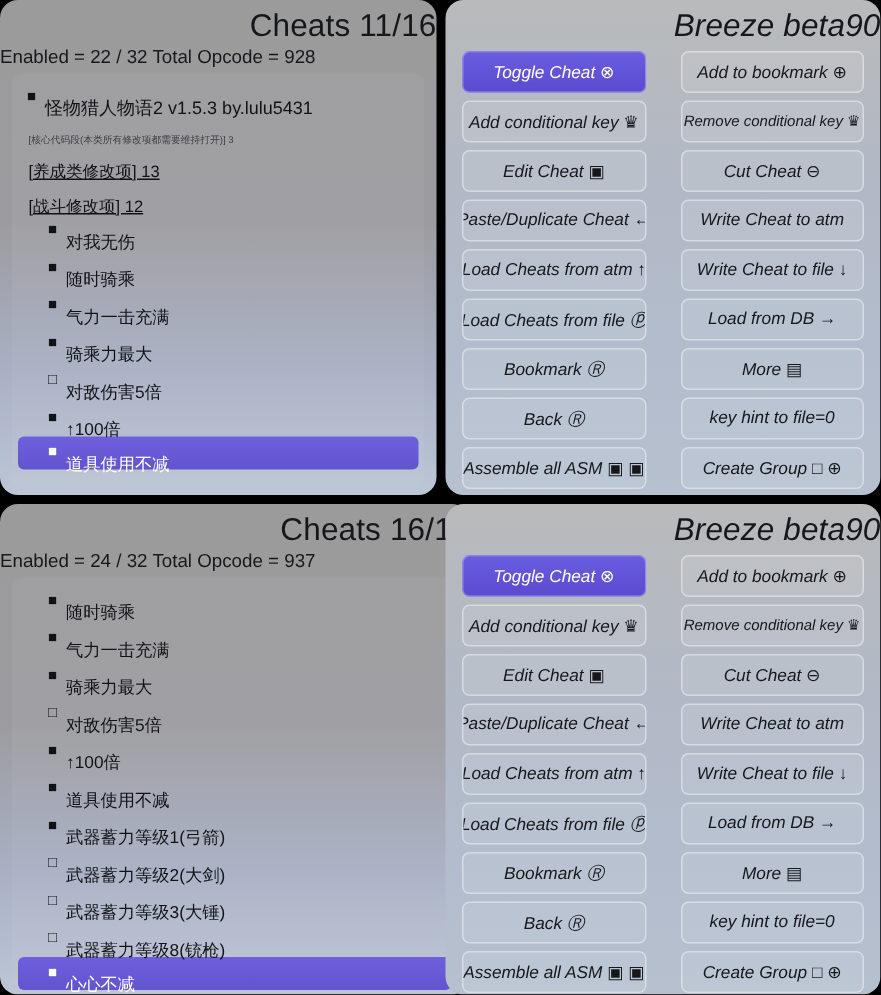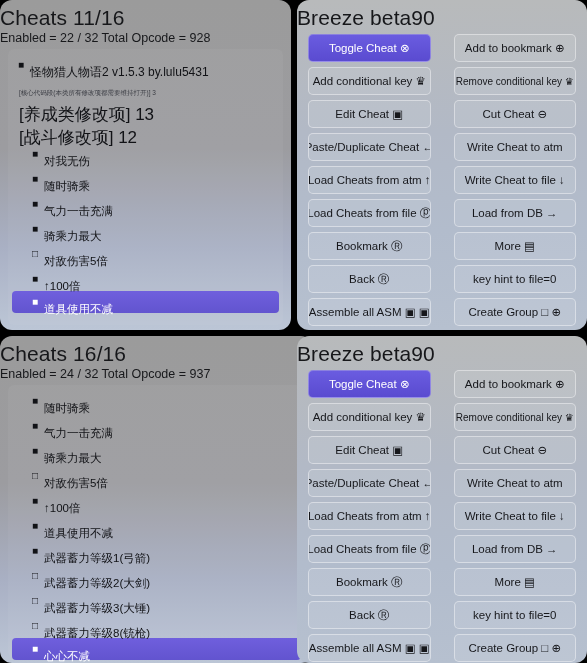--- a/index.html
+++ b/index.html
@@ -24,24 +24,25 @@
   
   .panel {
     position: absolute;
     border-radius: 12px;
     overflow: hidden;
     background: linear-gradient(180deg, #9b9b9b 0%, #9c9ca0 45%, #a9b0c4 75%, #bcc6d6 100%);
     box-sizing: border-box;
   }
   .panel.right {
     background: linear-gradient(180deg, #b8babb 0%, #b2b9c6 40%, #b2bccc 70%, #b6c0cf 100%);
+    font-style: italic;
   }
 
   .panel-title {
-    text-align: left;
+    text-align: right;
     font-size: 21px;
     color: #16171a;
     padding-top: 6px;
     letter-spacing: 0.1px;
     font-weight: 400;
   }
   .panel-subtitle {
     text-align: left;
     font-size: 12.5px;
     color: #17181b;
@@ -69,23 +70,24 @@
     white-space: nowrap;
   }
   .row.header-row { font-size: 12px; padding-left: 10px; }
   .row.tiny {
     font-size: 6.5px;
     color: #3b3d44;
     height: 18px;
     padding-left: 11px;
   }
   .row.group {
-    font-size: 17px;
+    font-size: 11px;
     padding-left: 11px;
     height: 23px;
+    text-decoration: underline;
   }
   .row.indent { padding-left: 24px; }
   .row.selected {
     background: linear-gradient(180deg, #6f5fdd 0%, #6254cf 100%);
     color: #ffffff;
     border-radius: 4px;
     margin: 0 4px;
     padding-left: 20px;
     height: 22px;
   }

